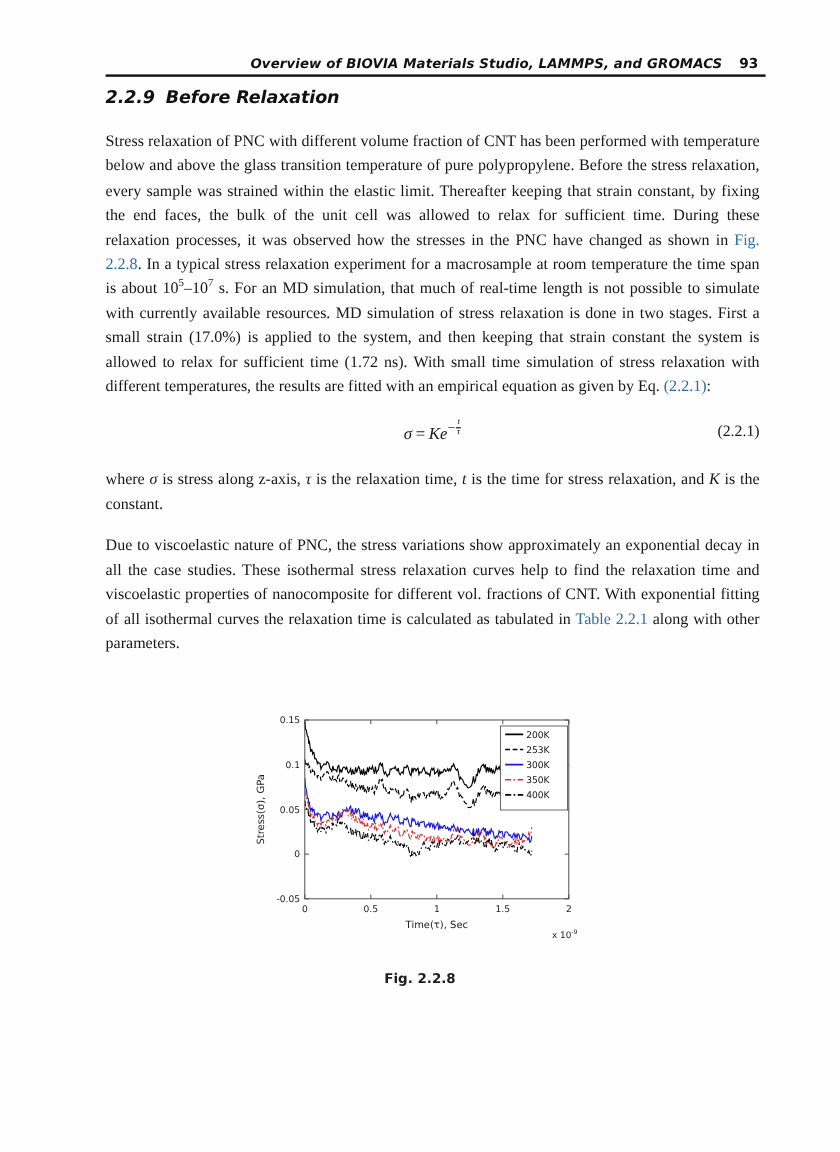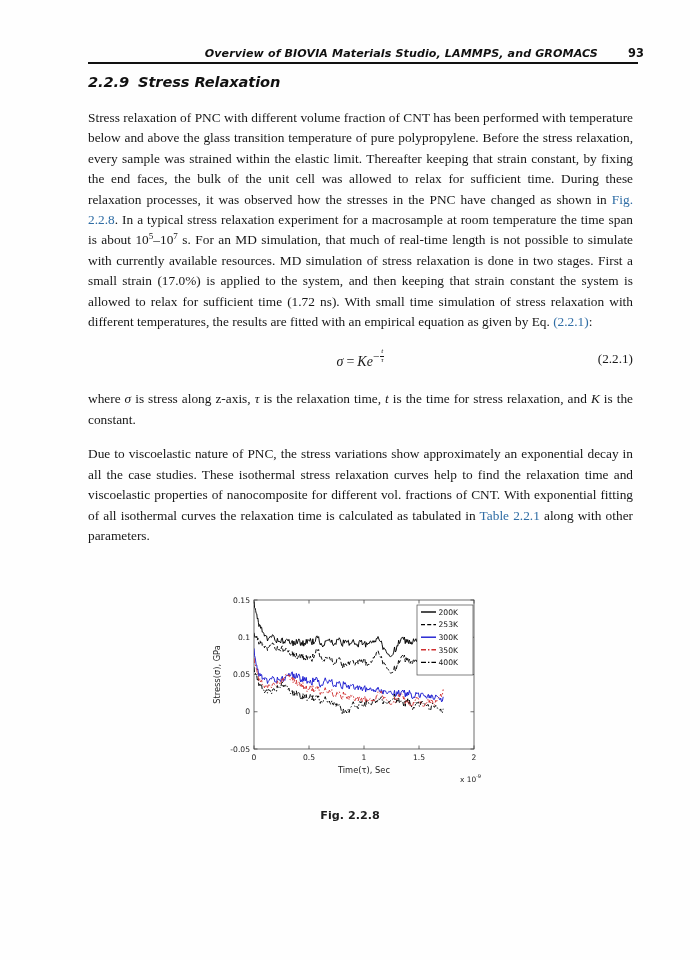--- a/index.html
+++ b/index.html
@@ -19,27 +19,27 @@
   .page {
     position: absolute;
     inset: 0;
     background: #fefefe;
   }
 
   
   .runhead {
     position: absolute;
     left: 88px;
-    right: 56px;
+    right: 68px;
     top: 40px;
     height: 20px;
     display: flex;
     justify-content: flex-end;
     align-items: flex-end;
-    gap: 30px;
+    gap: 14px;
     font-family: "DejaVu Sans", sans-serif;
     font-style: italic;
     font-weight: bold;
     font-size: 11.1px;
     letter-spacing: 0.1px;
     color: #111;
     white-space: nowrap;
   }
   .runhead .pageno {
     font-style: normal;
@@ -162,21 +162,21 @@
 
 <div class="page">
 
   <div class="runhead">
     <span>Overview of BIOVIA Materials Studio, LAMMPS, and GROMACS</span>
     <span class="pageno">93</span>
   </div>
   <div class="runrule"></div>
 
   <div class="sec-head">
-    <span class="num">2.2.9</span><span>Stress Relaxation</span>
+    <span class="num">2.2.9</span><span>Before Relaxation</span>
   </div>
 
   <div class="col">
 
     <p class="body"><span>Stress relaxation of PNC with different volume fraction of CNT has been performed with temperature below and above the glass transition temperature of pure polypropylene. Before the stress relaxation, every sample was strained within the elastic limit. Thereafter keeping that strain constant, by fixing the end faces, the bulk of the unit cell was allowed to relax for sufficient time. During these relaxation processes, it was observed how the stresses in the PNC have changed as shown in </span><span class="lnk">Fig. 2.2.8</span><span>. In a typical stress relaxation experiment for a macrosample at room temperature the time span is about 10</span><sup>5</sup><span>–10</span><sup>7</sup><span> s. For an MD simulation, that much of real-time length is not possible to simulate with currently available resources. MD simulation of stress relaxation is done in two stages. First a small strain (17.0%) is applied to the system, and then keeping that strain constant the system is allowed to relax for sufficient time (1.72 ns). With small time simulation of stress relaxation with different temperatures, the results are fitted with an empirical equation as given by Eq. </span><span class="lnk">(2.2.1)</span><span>:</span></p>
 
     <div class="eq-row">
       <div class="eq-body">
         <span class="ital">σ</span><span style="margin:0 3px;">=</span><span class="ital">K</span><span class="ital">e</span><span class="expo"><span>−</span><span class="frac"><span class="nm ital">t</span><span class="dn ital">τ</span></span></span>
       </div>

